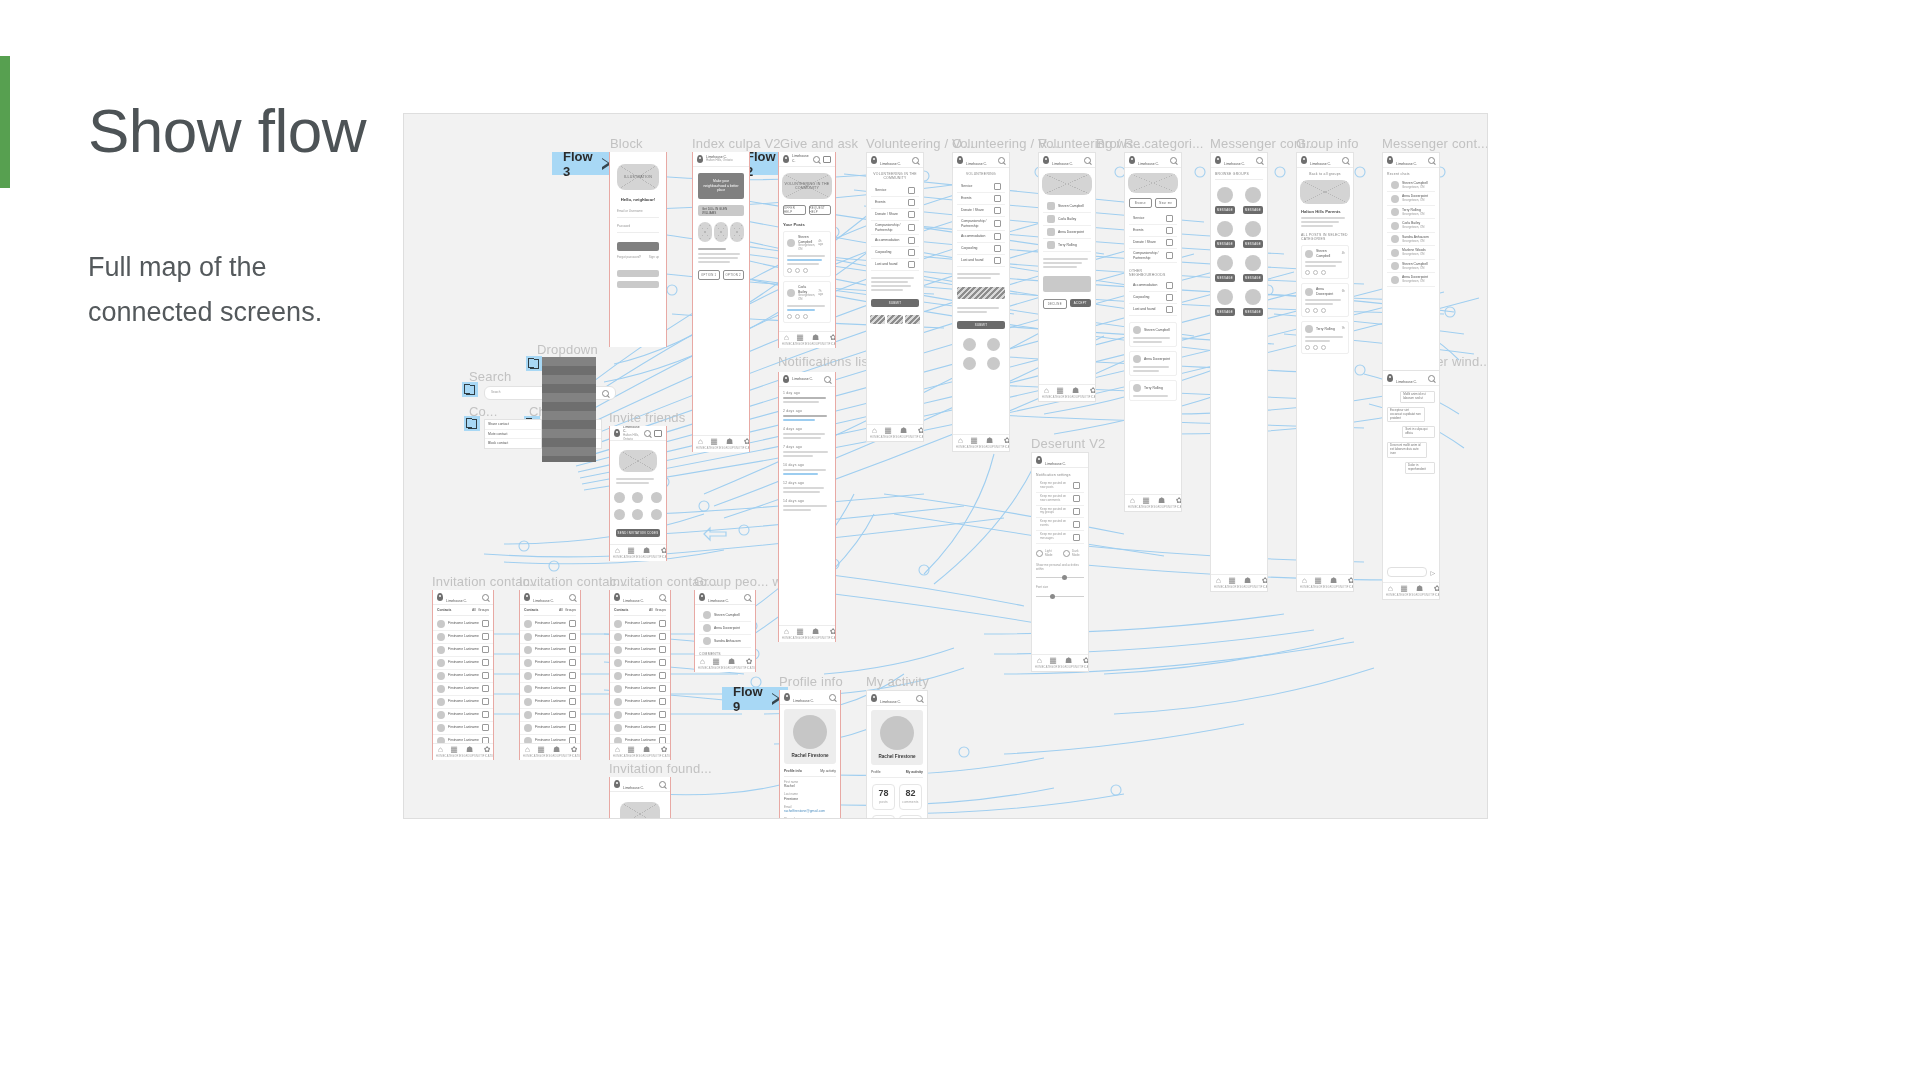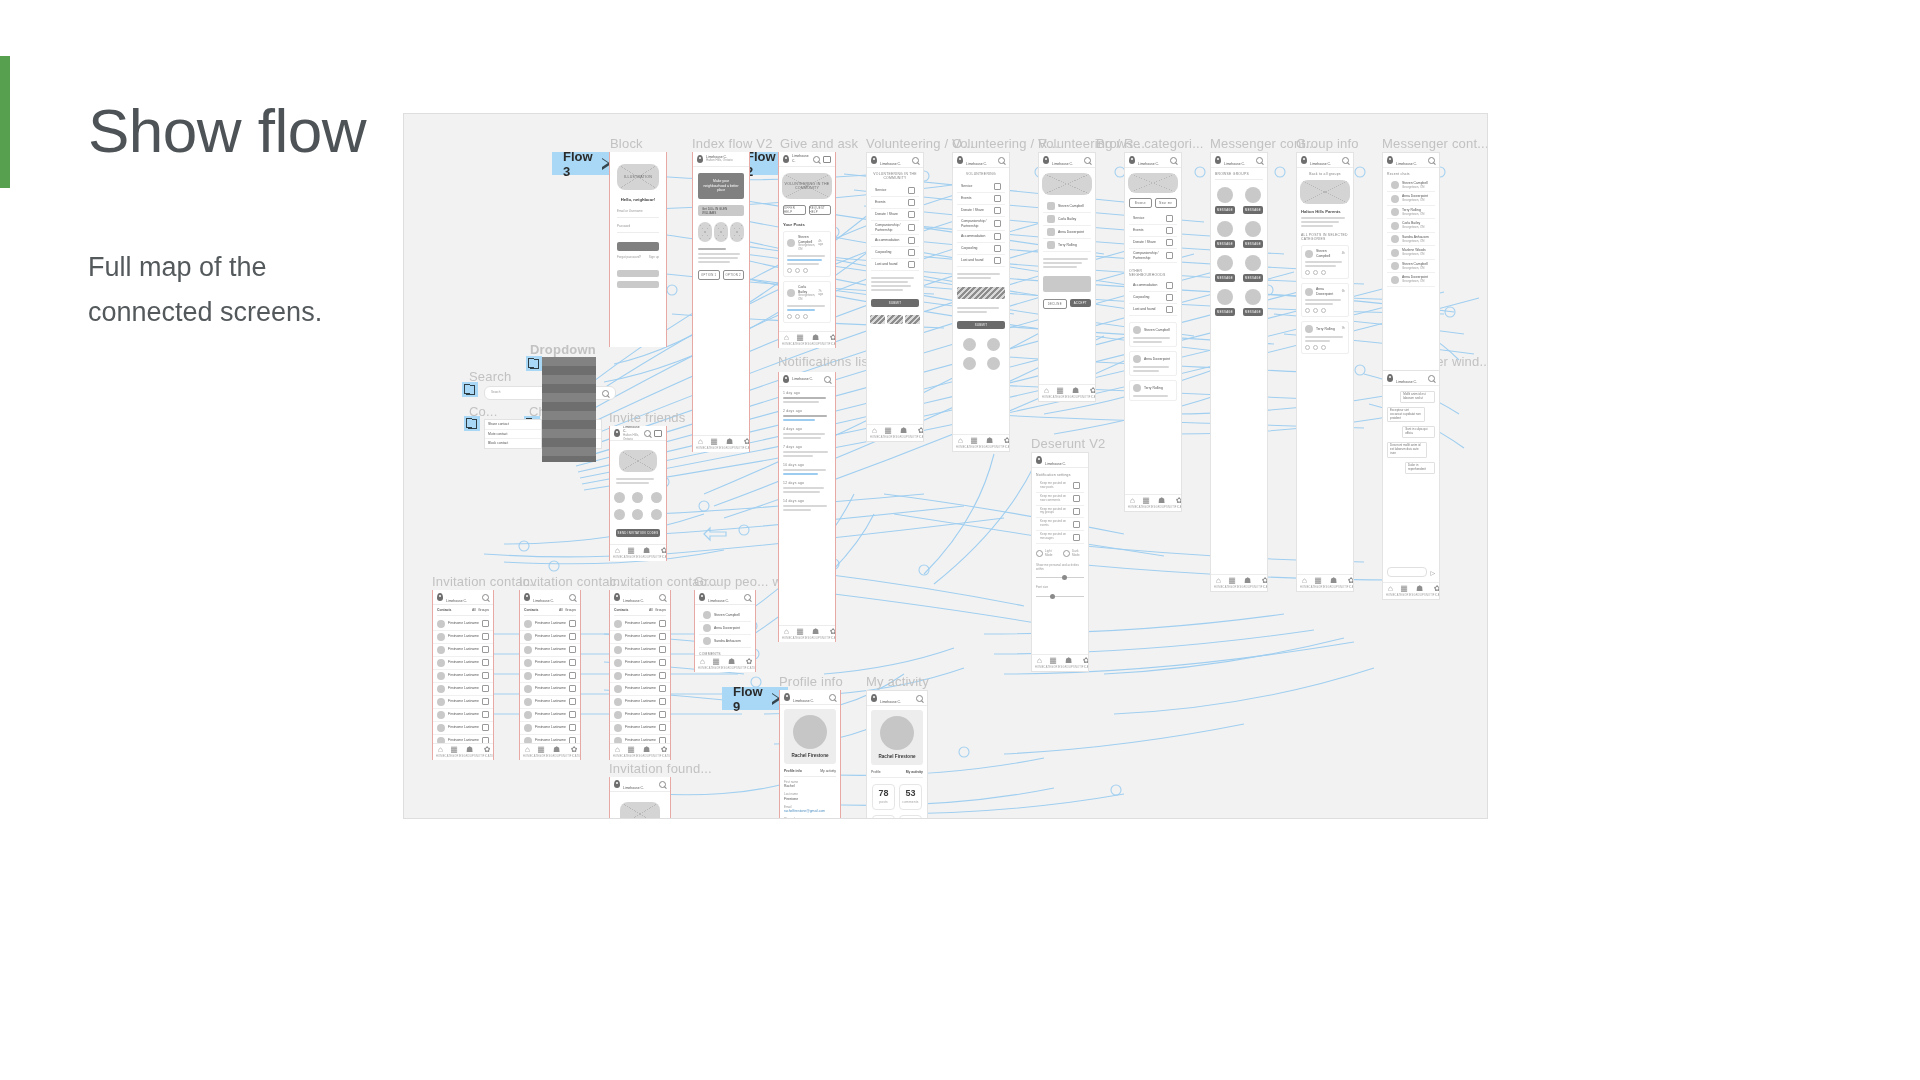--- a/index.html
+++ b/index.html
@@ -323,34 +323,34 @@
         <circle cx="408" cy="656" r="5"></circle>
           <circle cx="560" cy="638" r="5"></circle>
         <circle cx="712" cy="676" r="5"></circle>
       </g>
       <g fill="none" stroke="#9ccdf0" stroke-width="1.2" opacity="0.9">
         <path d="M300 420 L306 414 L306 418 L322 418 L322 422 L306 422 L306 426 Z"></path>
       </g>
     </svg>
 
     <div class="scr-label lg" style="left:206px;top:22px;">Block</div>
-    <div class="scr-label lg" style="left:288px;top:22px;">Index flow V2</div>
+    <div class="scr-label lg" style="left:288px;top:22px;">Index culpa V2</div>
     <div class="scr-label lg" style="left:376px;top:22px;">Give and ask</div>
     <div class="scr-label lg" style="left:462px;top:22px;">Volunteering / O...</div>
     <div class="scr-label lg" style="left:548px;top:22px;">Volunteering / R...</div>
     <div class="scr-label lg" style="left:634px;top:22px;">Volunteering / R...</div>
     <div class="scr-label lg" style="left:692px;top:22px;">Browse categori...</div>
     <div class="scr-label lg" style="left:806px;top:22px;">Messenger cont...</div>
     <div class="scr-label lg" style="left:892px;top:22px;">Group info</div>
     <div class="scr-label lg" style="left:978px;top:22px;">Messenger cont...</div>
 
     <div class="scr-label lg" style="left:65px;top:255px;">Search</div>
     <div class="scr-label lg" style="left:65px;top:290px;">Co...</div>
     <div class="scr-label lg" style="left:125px;top:290px;">Ch...</div>
-    <div class="scr-label lg" style="left:126px;top:228px;font-weight:bold;">Dropdown</div>
+    <div class="scr-label lg" style="left:133px;top:228px;">Dropdown</div>
     <div class="scr-label lg" style="left:205px;top:296px;">Invite friends</div>
     <div class="scr-label lg" style="left:374px;top:240px;">Notifications list</div>
     <div class="scr-label lg" style="left:627px;top:322px;">Deserunt V2</div>
     <div class="scr-label lg" style="left:978px;top:240px;">Messenger wind...</div>
 
     <div class="scr-label lg" style="left:28px;top:460px;">Invitation contac...</div>
     <div class="scr-label lg" style="left:115px;top:460px;">Invitation contac...</div>
     <div class="scr-label lg" style="left:205px;top:460px;">Invitation contac...</div>
     <div class="scr-label lg" style="left:290px;top:460px;">Group peo... with ...</div>
     <div class="scr-label lg" style="left:375px;top:560px;">Profile info</div>
@@ -1695,21 +1695,21 @@
         <span class="lbl-tiny" style="flex:1;">Profile</span>
         <span class="lbl-tiny" style="flex:1;text-align:right;font-weight:700;">My activity</span>
       </div>
       <div class="row-line" style="margin:2px 4px 0;"></div>
       <div style="display:flex;gap:4px;margin:6px 5px 0;">
         <div class="statcard" style="flex:1;height:24px;">
           <span class="n">78</span>
             <span class="k">posts</span>
         </div>
         <div class="statcard" style="flex:1;height:24px;">
-          <span class="n">53</span>
+          <span class="n">82</span>
             <span class="k">comments</span>
         </div>
       </div>
       <div style="display:flex;gap:4px;margin:5px 5px 0;">
         <div class="statcard" style="flex:1;height:24px;">
           
         </div>
         <div class="statcard" style="flex:1;height:24px;">
           
         </div>

